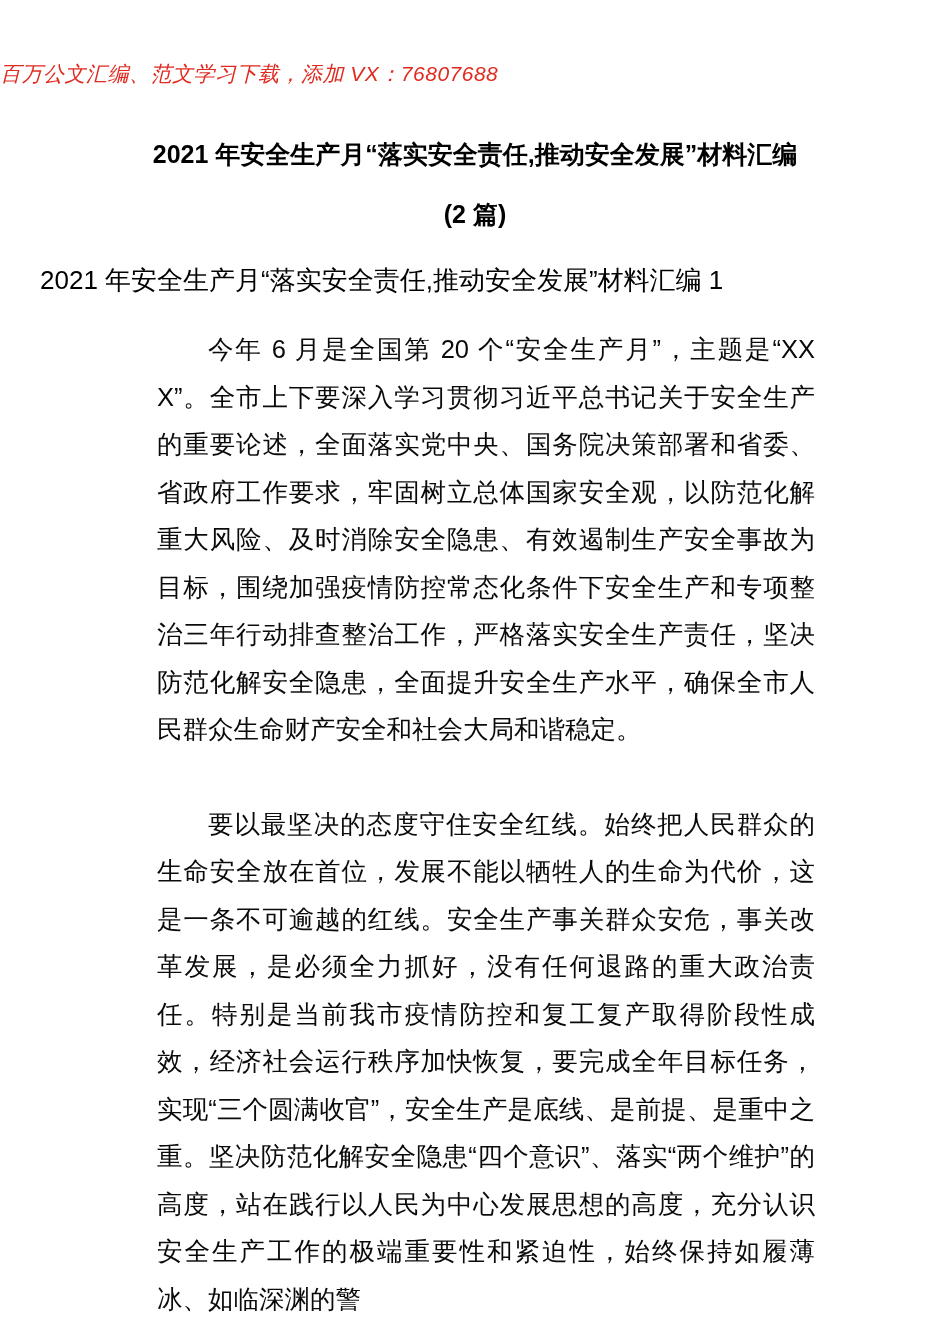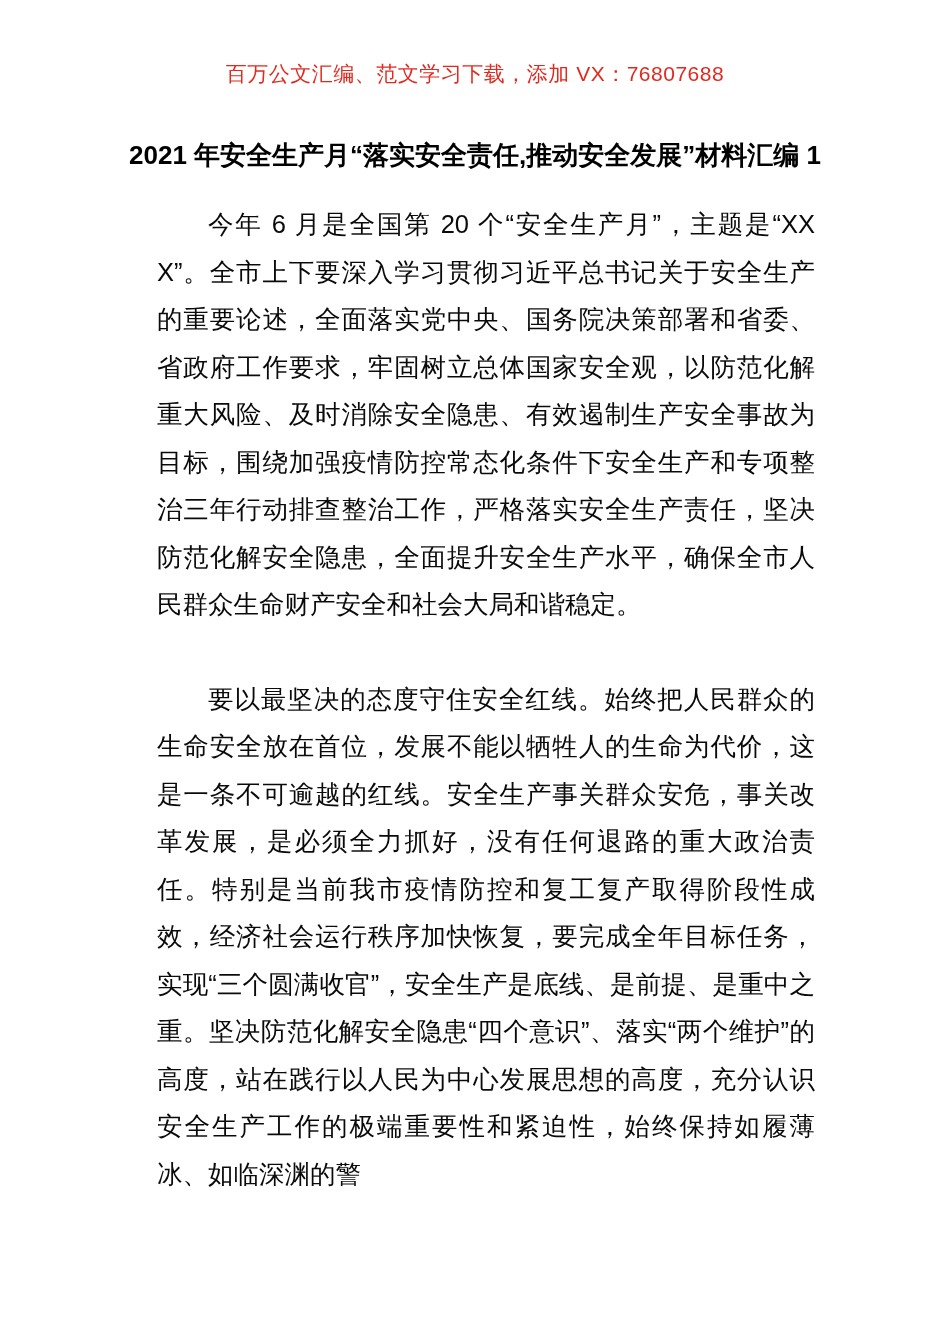--- a/index.html
+++ b/index.html
@@ -21,23 +21,23 @@
     height: 1344px;
     box-sizing: border-box;
     padding: 0;
     background: #ffffff;
     position: relative;
   }
 
   
   .promo-banner {
     width: 100%;
-    text-align: center;
     margin-top: 60px;
     margin-bottom: 12px;
+    font-style: italic;
   }
   .promo-text {
     display: inline-block;
     color: #e02a20;
     font-size: 21px;
     font-weight: 500;
     letter-spacing: 0.5px;
     white-space: nowrap;
     font-family: "Liberation Sans", "DejaVu Sans", sans-serif;
   }
@@ -58,24 +58,23 @@
   }
   .doc-title-count {
     font-size: 25px;
     font-weight: bold;
     line-height: 1.5;
     margin-top: 22px;
     color: #000000;
   }
   .doc-subtitle {
     font-size: 26px;
-    font-weight: bold;
+    font-weight: normal;
     line-height: 1.5;
     margin-top: 28px;
-    text-align: center;
     color: #000000;
     white-space: nowrap;
     padding: 0 40px;
   }
 
   
   .body-block {
     margin-top: 26px;
     padding-left: 140px;
     padding-right: 135px;
@@ -99,20 +98,22 @@
 </head>
 <body>
 
 <div class="page">
 
   <div class="promo-banner">
     <span class="promo-text">百万公文汇编、范文学习下载，添加 VX：76807688</span>
   </div>
 
   <div class="doc-title-block">
+    <div class="doc-title">2021 年安全生产月“落实安全责任,推动安全发展”材料汇编</div>
+    <div class="doc-title-count">(2 篇)</div>
   </div>
 
   <div class="doc-subtitle">2021 年安全生产月“落实安全责任,推动安全发展”材料汇编 1</div>
 
   <div class="body-block">
     <p class="body-para">今年 6 月是全国第 20 个“安全生产月”，主题是“XXX”。全市上下要深入学习贯彻习近平总书记关于安全生产的重要论述，全面落实党中央、国务院决策部署和省委、省政府工作要求，牢固树立总体国家安全观，以防范化解重大风险、及时消除安全隐患、有效遏制生产安全事故为目标，围绕加强疫情防控常态化条件下安全生产和专项整治三年行动排查整治工作，严格落实安全生产责任，坚决防范化解安全隐患，全面提升安全生产水平，确保全市人民群众生命财产安全和社会大局和谐稳定。</p>
     <p class="body-para">要以最坚决的态度守住安全红线。始终把人民群众的生命安全放在首位，发展不能以牺牲人的生命为代价，这是一条不可逾越的红线。安全生产事关群众安危，事关改革发展，是必须全力抓好，没有任何退路的重大政治责任。特别是当前我市疫情防控和复工复产取得阶段性成效，经济社会运行秩序加快恢复，要完成全年目标任务，实现“三个圆满收官”，安全生产是底线、是前提、是重中之重。坚决防范化解安全隐患“四个意识”、落实“两个维护”的高度，站在践行以人民为中心发展思想的高度，充分认识安全生产工作的极端重要性和紧迫性，始终保持如履薄冰、如临深渊的警</p>
   </div>
 
 </div>

